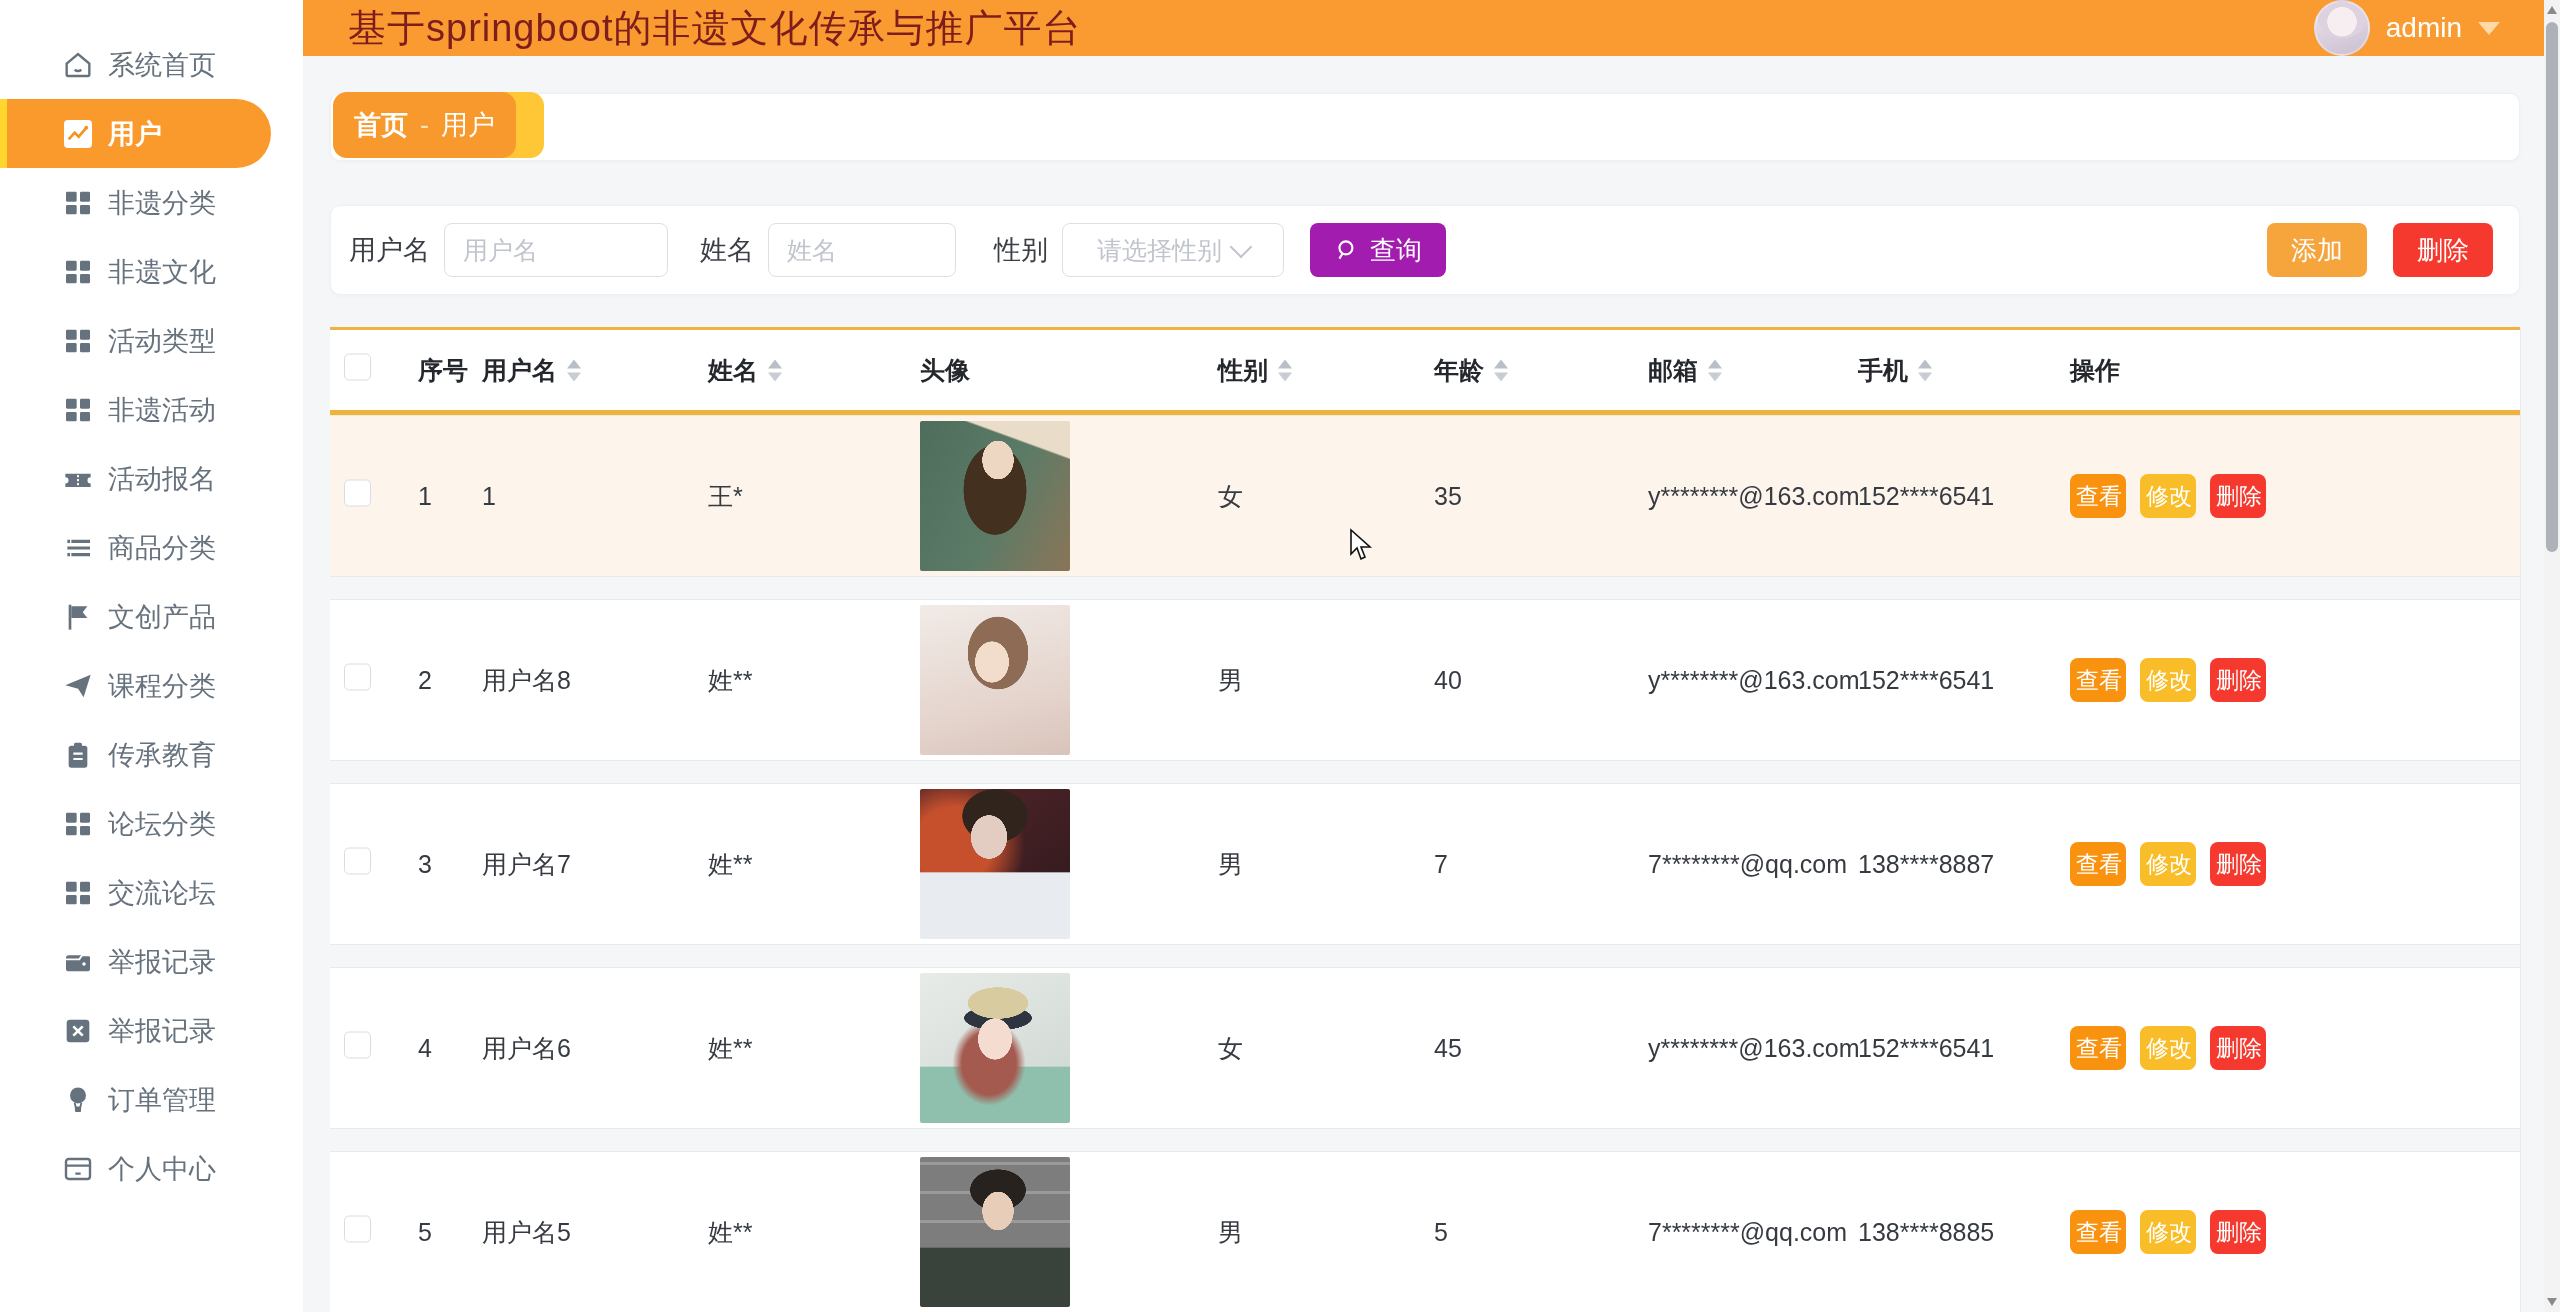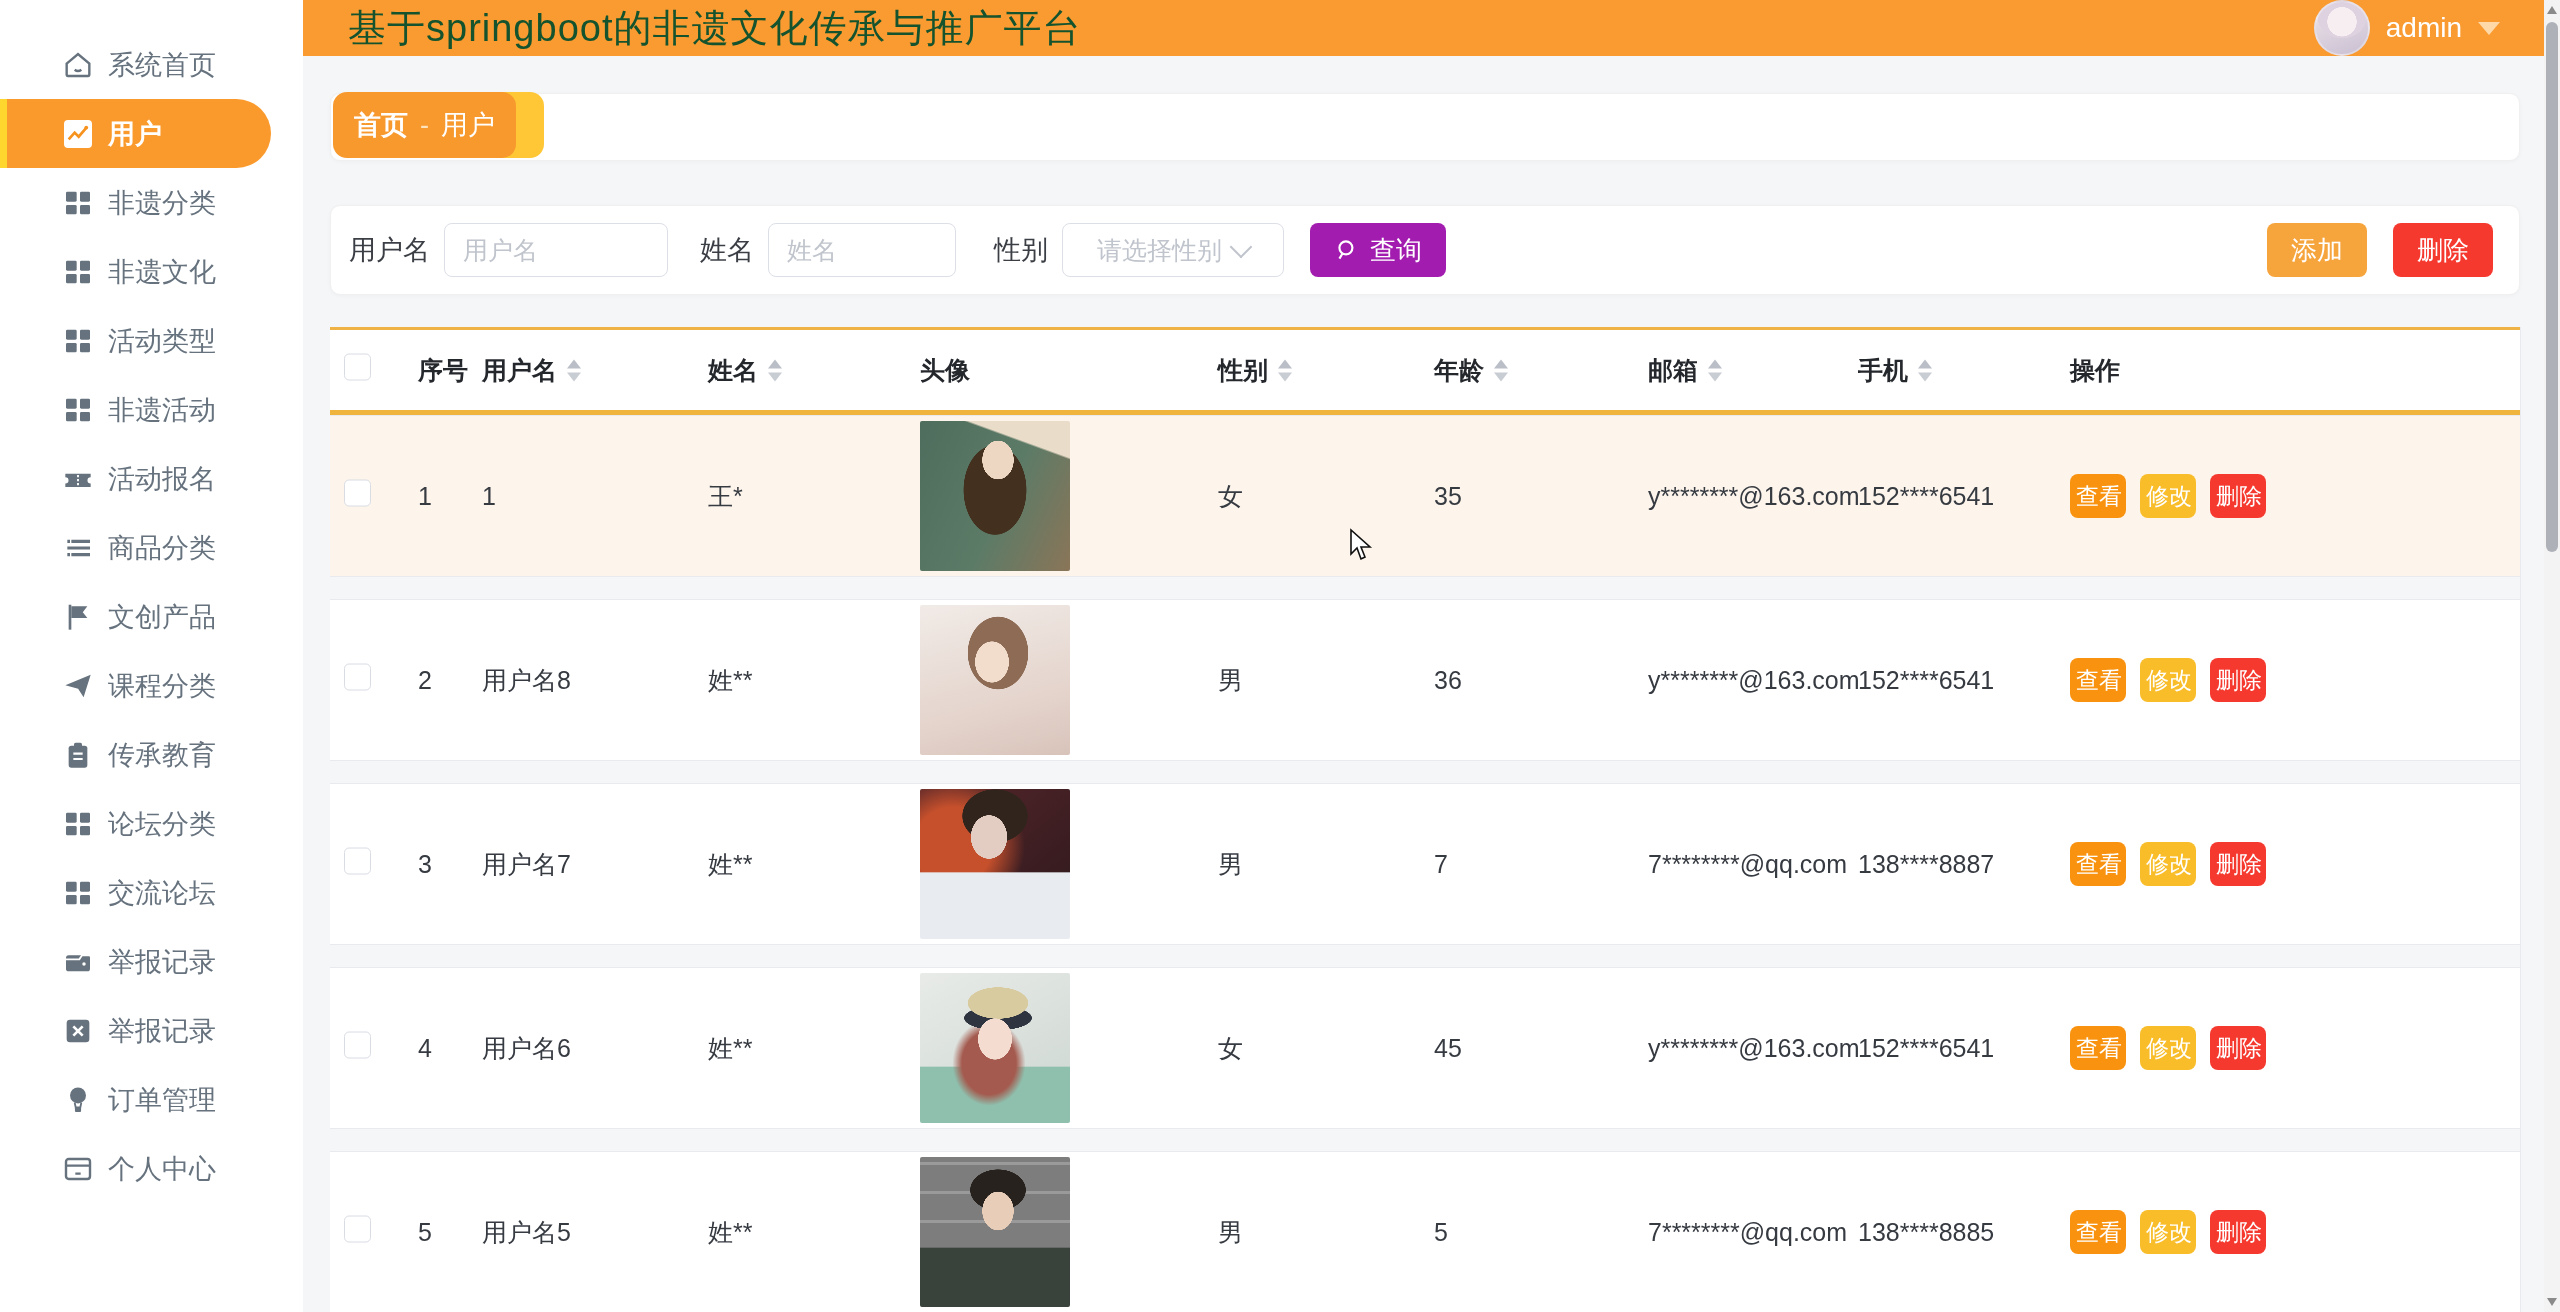--- a/index.html
+++ b/index.html
@@ -32,21 +32,21 @@
     content:""; position:absolute; left:0; top:0; bottom:0; width:7px;
     background:#ffd62e;
   }
 
   
   .main { flex:1; display:flex; flex-direction:column; min-width:0; }
   .topbar {
     height:103px; background:#f99b31; display:flex; align-items:center;
     justify-content:space-between; padding:0 60px 0 45px; box-sizing:border-box;
   }
-  .topbar-title { color:#14532d; font-size:38px; letter-spacing:1px; }
+  .topbar-title { color:#7f1d1d; font-size:38px; letter-spacing:1px; }
   .user-chip { display:flex; align-items:center; gap:16px; cursor:pointer; }
   .user-avatar {
     width:52px; height:52px; border-radius:50%;
     background:
       radial-gradient(circle at 50% 38%, #f7eef2 0 35%, transparent 36%),
       radial-gradient(ellipse 40px 34px at 50% 30%, #ded2e0 0 60%, transparent 61%),
       linear-gradient(160deg,#efe6ea,#c9bfd2);
     border:2px solid #ffffff55;
   }
   .user-name { color:#ffffff; font-size:28px; }
@@ -482,21 +482,21 @@
             </div>
             <div class="t-row">
               <span class="cell c-check"><span class="checkbox"></span></span>
               <span class="cell c-idx">2</span>
               <span class="cell c-user">用户名8</span>
               <span class="cell c-name">姓**</span>
               <span class="cell c-ava">
                 <div class="avatar av2" title=""></div>
               </span>
               <span class="cell c-sex">男</span>
-              <span class="cell c-age">36</span>
+              <span class="cell c-age">40</span>
               <span class="cell c-mail">y********@163.com</span>
               <span class="cell c-phone">152****6541</span>
               <span class="cell c-act"><button class="act-btn act-view">查看</button><button class="act-btn act-edit">修改</button><button class="act-btn act-delete">删除</button></span>
             </div>
             <div class="t-row">
               <span class="cell c-check"><span class="checkbox"></span></span>
               <span class="cell c-idx">3</span>
               <span class="cell c-user">用户名7</span>
               <span class="cell c-name">姓**</span>
               <span class="cell c-ava">

